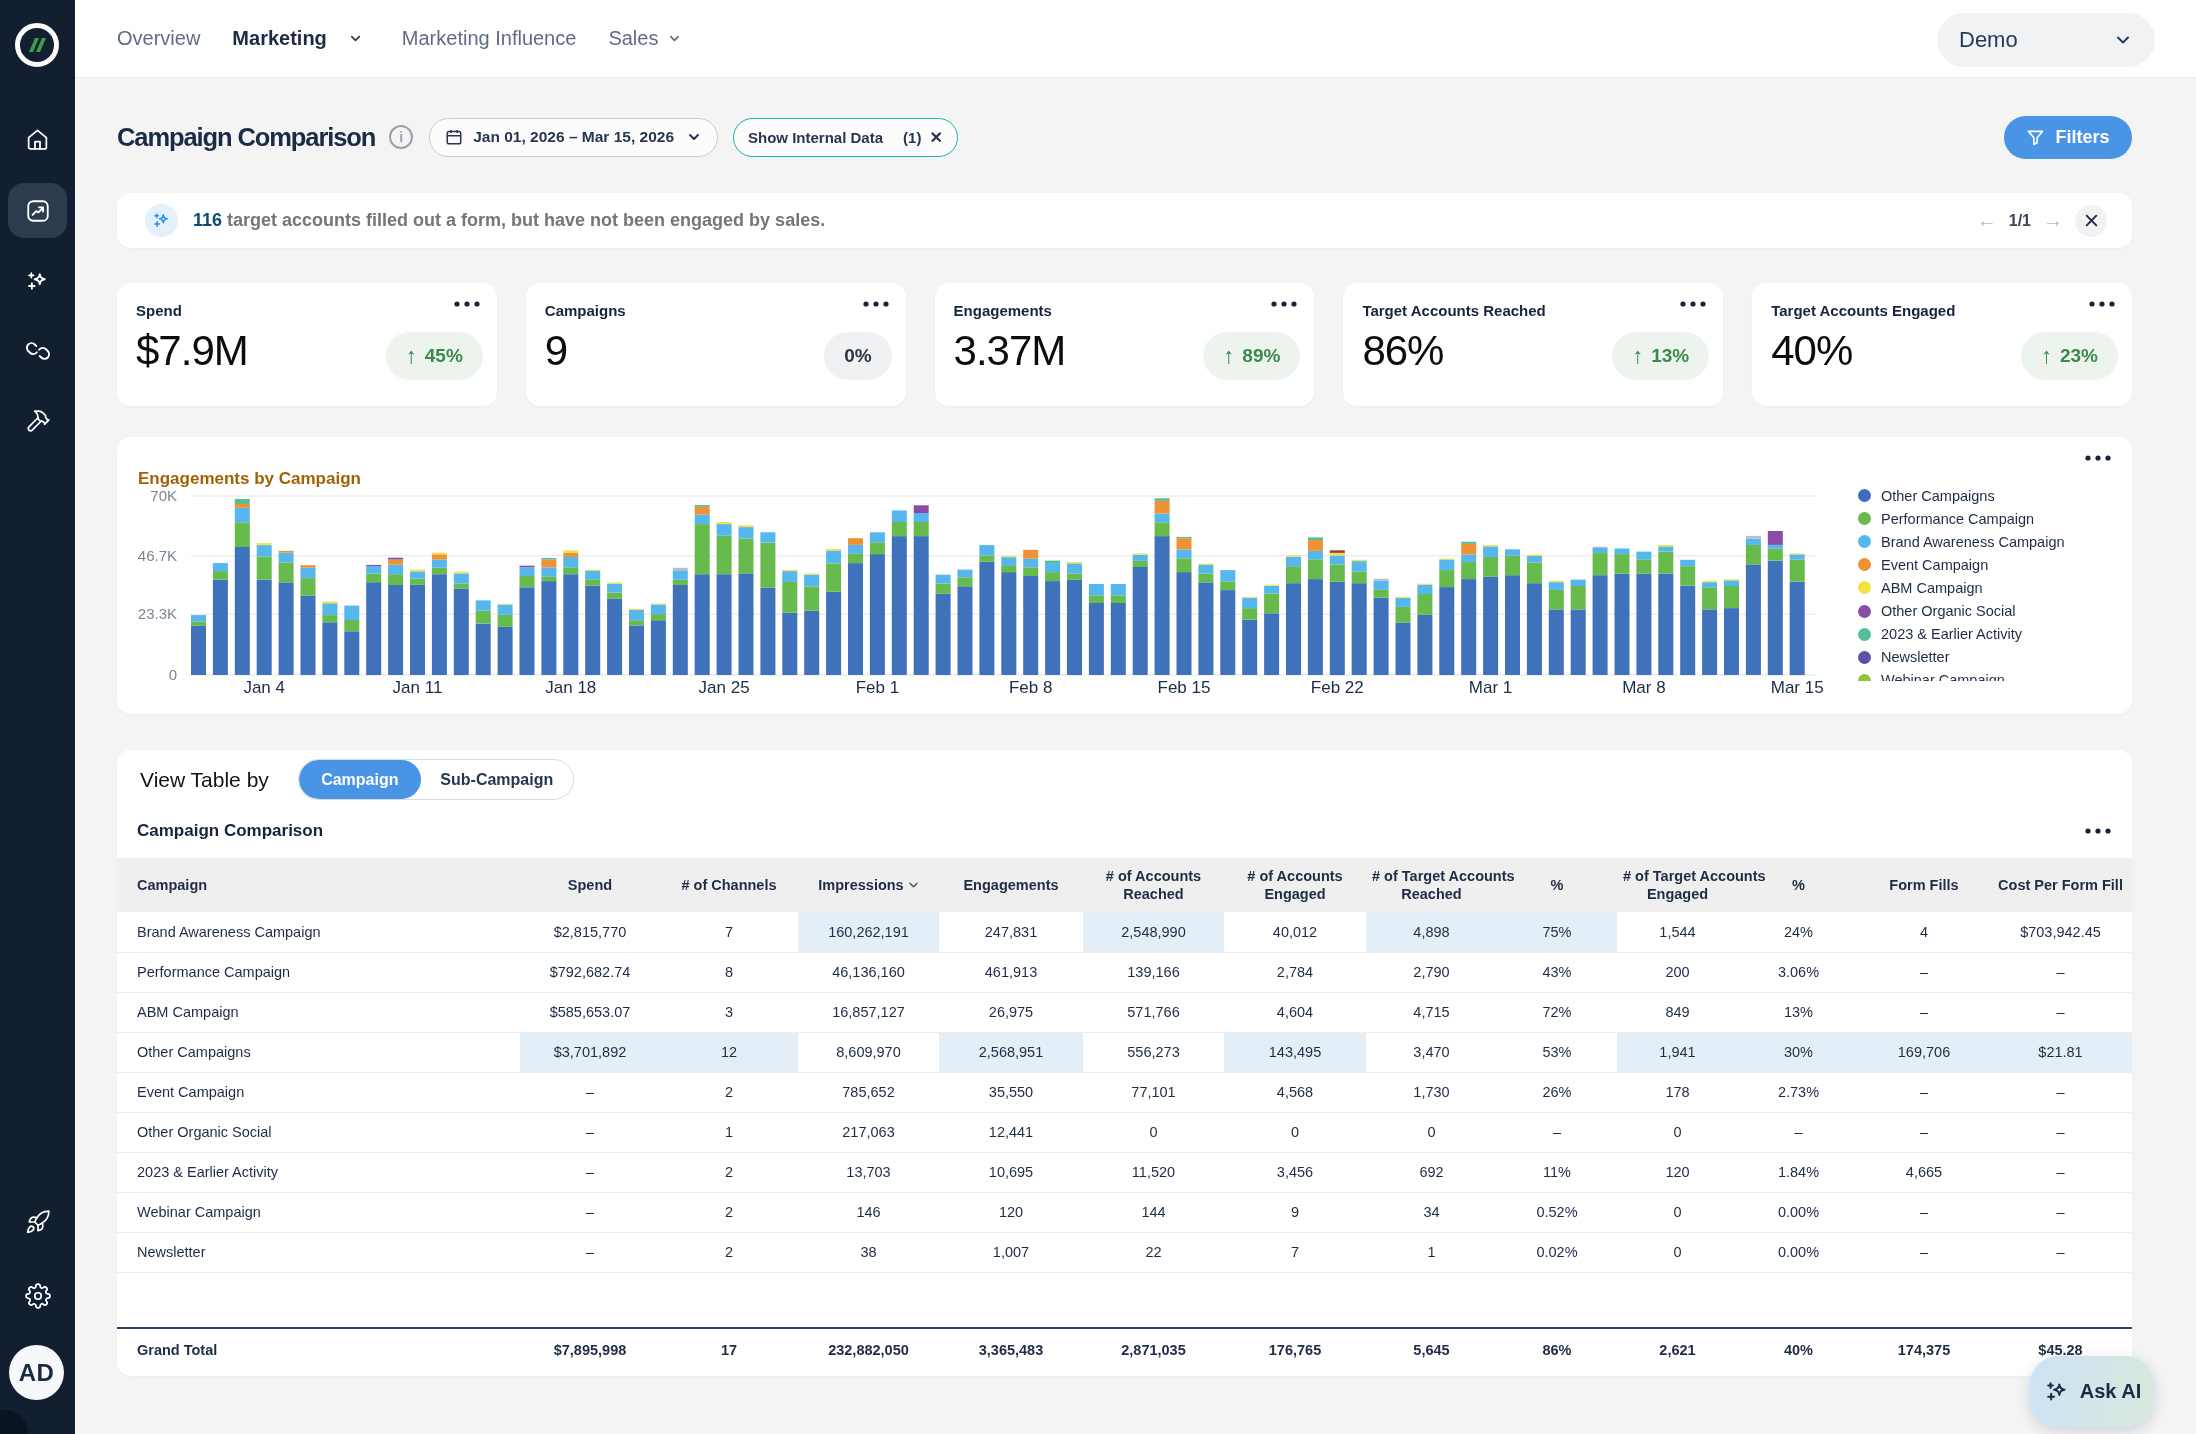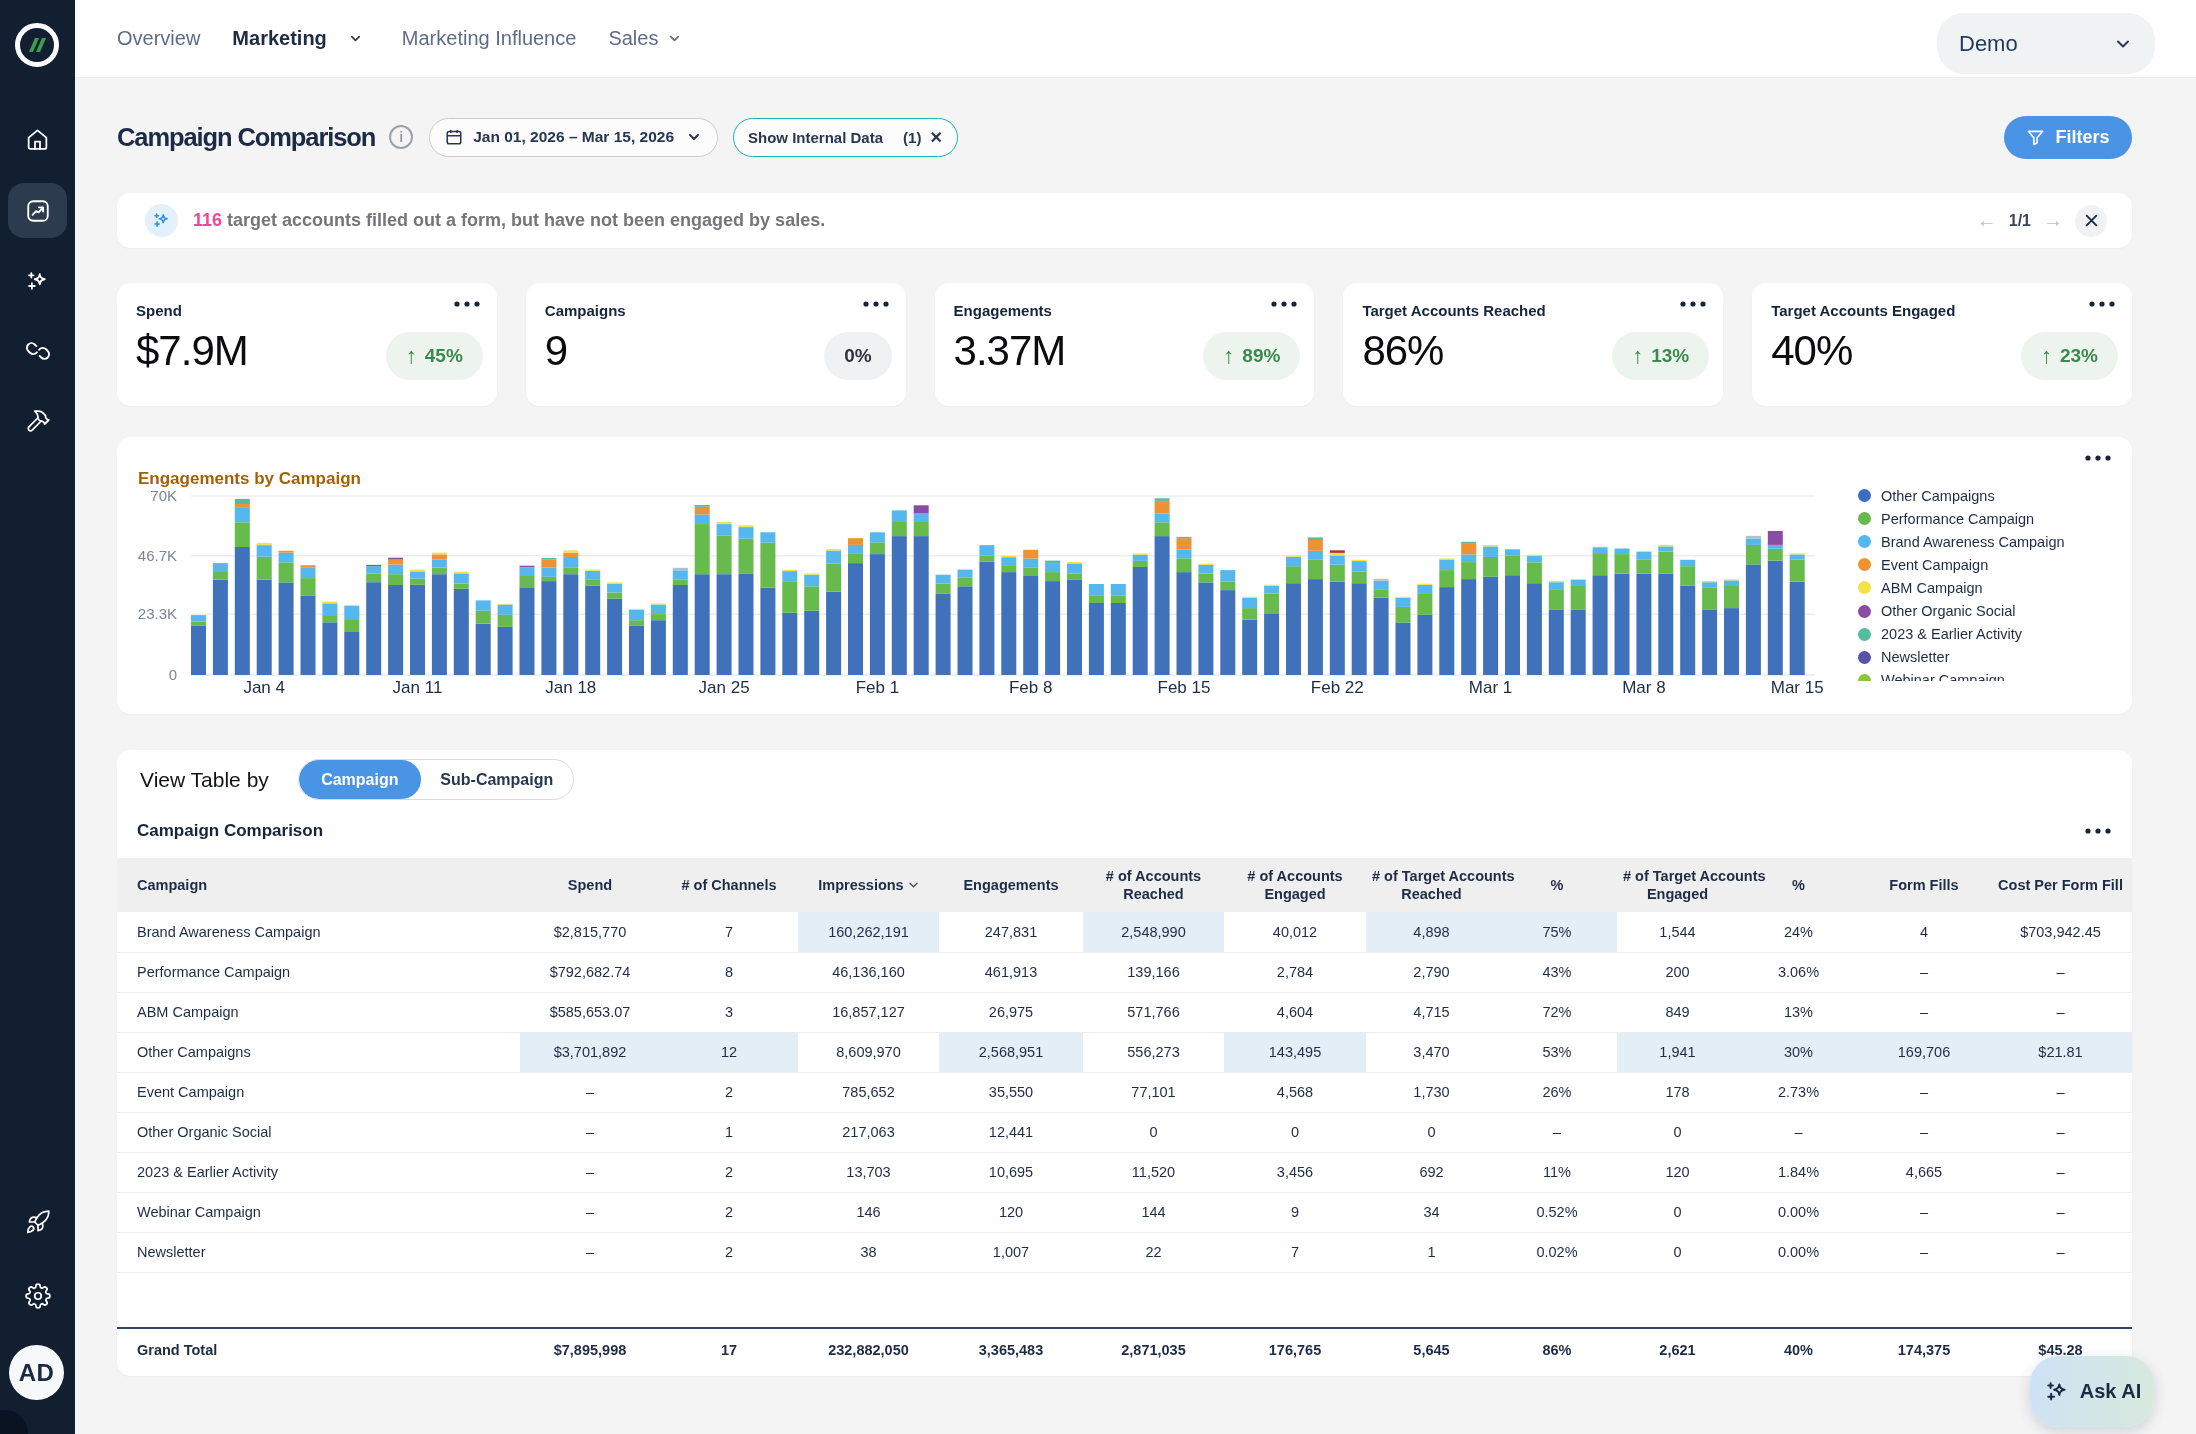--- a/index.html
+++ b/index.html
@@ -8,37 +8,37 @@
 .slogo{position:absolute;left:15px;top:23px;width:44px;height:44px;}
 .sicon{position:absolute;left:0;width:75px;display:flex;justify-content:center;}
 .stile{position:absolute;left:8px;top:183px;width:59px;height:55px;background:#2c3b4e;border-radius:16px;display:flex;align-items:center;justify-content:center;}
 .avatar{position:absolute;left:9px;top:1345px;width:55px;height:55px;background:#f7f8f9;border-radius:50%;display:flex;align-items:center;justify-content:center;font-weight:700;font-size:24px;color:#1b2a44;letter-spacing:.5px;}
 .corner{position:absolute;left:-18px;bottom:-22px;width:46px;height:46px;border-radius:50%;background:#0a1322;}
 .main{margin-left:75px;}
 .topnav{height:78px;background:#fff;border-bottom:1px solid #ededee;display:flex;align-items:center;padding-left:42px;position:relative;}
 .nitem{font-size:20px;color:#5f6c85;margin-right:32px;display:inline-flex;align-items:center;}
 .nitem.sel{color:#1d2b45;font-weight:700;margin-right:12px;}
 .chev{width:13px;height:13px;margin-left:10px;}
-.demopill{position:absolute;right:41px;top:13px;width:218px;height:61px;background:#f1f2f4;border-radius:27px;display:flex;align-items:center;padding:8px 22px;font-size:22px;color:#233a5c;font-weight:500;}
+.demopill{position:absolute;right:41px;top:13px;width:218px;height:54px;background:#f1f2f4;border-radius:27px;display:flex;align-items:center;padding:8px 22px;font-size:22px;color:#233a5c;font-weight:500;}
 .demopill svg{margin-left:auto;}
 .content{padding:0 64px 0 42px;}
 .titlerow{display:flex;align-items:center;margin-top:37px;height:44px;}
 h1{font-size:25.5px;font-weight:700;color:#1c2b45;letter-spacing:-1.1px;}
 .info{width:24px;height:24px;border-radius:50%;border:2px solid #9aa1ab;color:#9aa1ab;font-size:14px;display:flex;align-items:center;justify-content:center;margin-left:14px;font-weight:600;}
 .datepill{margin-left:16px;height:39px;border:1px solid #c9ccd2;border-radius:20px;background:#fcfcfd;display:flex;align-items:center;padding:0 15px;font-size:15.5px;font-weight:700;color:#273750;}
 .datepill svg{margin-right:10px;}
 .datepill .dchev{margin-left:12px;margin-right:0;}
 .intpill{margin-left:15px;height:39px;border:1px solid #14b8a6;border-radius:20px;background:#fcfcfd;display:flex;align-items:center;padding:0 14px;font-size:15px;font-weight:700;color:#273750;}
 .intpill .cnt{margin-left:20px;font-weight:700;}
 .intpill .x{margin-left:8px;font-size:16px;color:#273750;}
 .filbtn{margin-left:auto;width:128px;height:43px;background:#4a94e6;border-radius:22px;color:#fff;font-size:18px;font-weight:600;display:flex;align-items:center;justify-content:center;gap:10px;}
 .banner{margin-top:34px;height:55px;background:#fff;border-radius:14px;display:flex;align-items:center;padding:0 25px 0 28px;box-shadow:0 1px 2px rgba(20,30,50,.03);}
 .bic{width:33px;height:33px;border-radius:50%;background:#e2f1fc;display:flex;align-items:center;justify-content:center;}
 .btext{margin-left:15px;font-size:18px;font-weight:600;color:#75757a;}
-.btext b{color:#ec4899;font-weight:700;}
+.btext b{color:#0c4a6e;font-weight:700;}
 .bright{margin-left:auto;display:flex;align-items:center;gap:12px;}
 .barrow{color:#b6bcc4;font-size:20px;}
 .bpage{font-size:16px;color:#3c4657;font-weight:600;}
 .bx{width:32px;height:32px;border-radius:50%;background:#f1f2f3;display:flex;align-items:center;justify-content:center;}
 .kpis{display:flex;gap:29px;margin-top:35px;}
 .kcard{flex:1;height:123px;background:#fff;border-radius:14px;padding:14px 16px 0 19px;position:relative;box-shadow:0 1px 2px rgba(20,30,50,.03);}
 .ktitle{font-size:15px;font-weight:700;color:#16243c;margin-top:5px;}
 .kdots{position:absolute;right:17px;top:18px;}
 .kval{position:absolute;left:19px;top:44px;font-size:42px;font-weight:400;color:#0c0c0e;letter-spacing:-1px;}
 .kpill{position:absolute;right:14px;top:49px;height:48px;border-radius:24px;background:#edf4ee;display:flex;align-items:center;padding:0 20px;font-size:19px;font-weight:600;color:#3a8a4d;gap:8px;}

